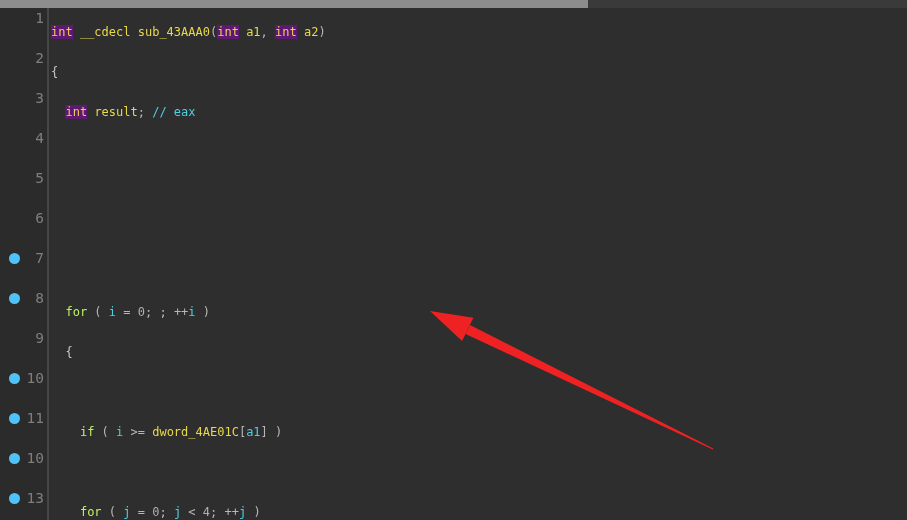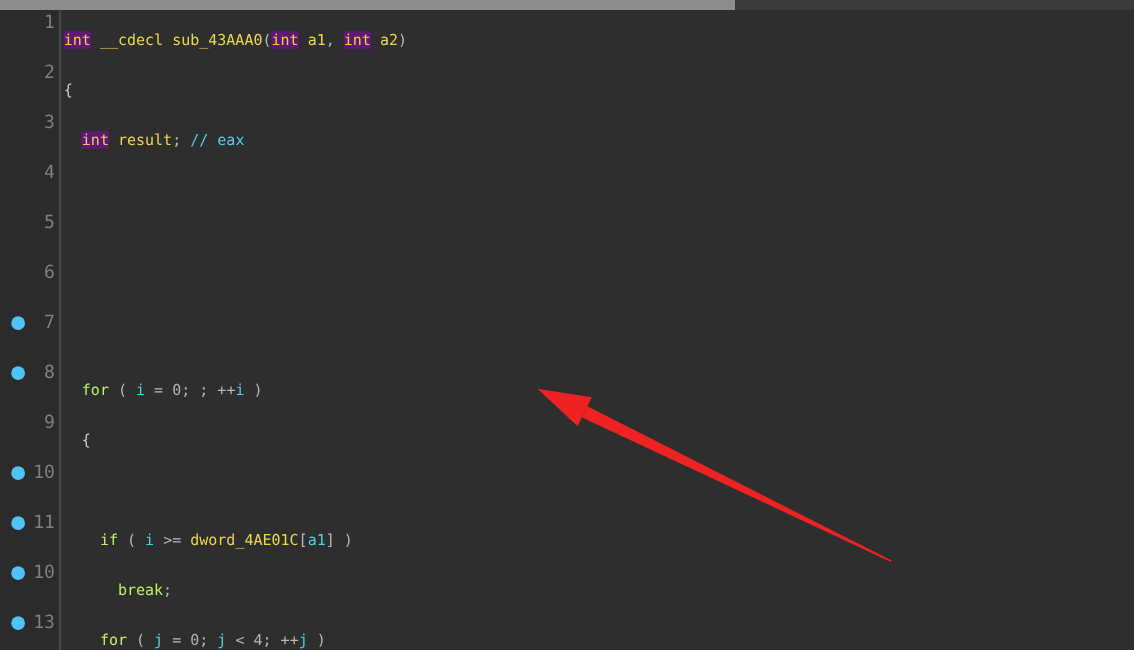--- a/index.html
+++ b/index.html
@@ -153,21 +153,21 @@
         <div class="line" style="top: 20px;"><span class="lno" style="color: rgb(127, 127, 127);">2</span><span class="ltext"><span class="t-brace">{</span></span></div>
         <div class="line" style="top: 40px;"><span class="lno" style="color: rgb(127, 127, 127);">3</span><span class="ltext"><span class="t-punct">  </span><span class="t-kwdecl">int</span><span class="t-punct"> </span><span class="t-func">result</span><span class="t-punct">; </span><span class="t-comment">// eax</span></span></div>
         <div class="line" style="top: 60px;"><span class="lno" style="color: rgb(127, 127, 127);">4</span></div>
         <div class="line" style="top: 80px;"><span class="lno" style="color: rgb(127, 127, 127);">5</span></div>
         <div class="line" style="top: 100px;"><span class="lno" style="color: rgb(127, 127, 127);">6</span><span class="ltext"></span></div>
         <div class="line" style="top: 120px;"><span class="bp" style="background: rgb(79, 195, 247);"></span><span class="lno" style="color: rgb(127, 127, 127);">7</span></div>
         <div class="line" style="top: 140px;"><span class="bp" style="background: rgb(79, 195, 247);"></span><span class="lno" style="color: rgb(127, 127, 127);">8</span><span class="ltext"><span class="t-punct">  </span><span class="t-keyword">for</span><span class="t-punct"> ( </span><span class="t-var">i</span><span class="t-punct"> = </span><span class="t-num">0</span><span class="t-punct">; ; ++</span><span class="t-var">i</span><span class="t-punct"> )</span></span></div>
         <div class="line" style="top: 160px;"><span class="lno" style="color: rgb(127, 127, 127);">9</span><span class="ltext"><span class="t-brace">  {</span></span></div>
         <div class="line" style="top: 180px;"><span class="bp" style="background: rgb(79, 195, 247);"></span><span class="lno" style="color: rgb(127, 127, 127);">10</span></div>
         <div class="line" style="top: 200px;"><span class="bp" style="background: rgb(79, 195, 247);"></span><span class="lno" style="color: rgb(127, 127, 127);">11</span><span class="ltext"><span class="t-punct">    </span><span class="t-keyword">if</span><span class="t-punct"> ( </span><span class="t-var">i</span><span class="t-punct"> &gt;= </span><span class="t-func">dword_4AE01C</span><span class="t-punct">[</span><span class="t-var">a1</span><span class="t-punct">] )</span></span></div>
-        <div class="line" style="top: 220px;"><span class="bp" style="background: rgb(79, 195, 247);"></span><span class="lno" style="color: rgb(127, 127, 127);">10</span><span class="ltext"><span class="t-punct">      </span><span class="t-keyword">break</span><span class="t-punct">;</span></span></div>
+        <div class="line" style="top: 220px;"><span class="bp" style="background: rgb(79, 195, 247);"></span><span class="lno" style="color: rgb(127, 127, 127);">10</span></div>
         <div class="line" style="top: 240px;"><span class="bp" style="background: rgb(79, 195, 247);"></span><span class="lno" style="color: rgb(127, 127, 127);">13</span><span class="ltext"><span class="t-punct">    </span><span class="t-keyword">for</span><span class="t-punct"> ( </span><span class="t-var">j</span><span class="t-punct"> = </span><span class="t-num">0</span><span class="t-punct">; </span><span class="t-var">j</span><span class="t-punct"> &lt; </span><span class="t-num">4</span><span class="t-punct">; ++</span><span class="t-var">j</span><span class="t-punct"> )</span></span></div>
       </div>
   </div>
 
   <svg class="arrow-svg" viewBox="0 0 907 520">
     <defs>
       <marker id="redhead" markerWidth="6" markerHeight="6" refX="5.2" refY="3" orient="auto" markerUnits="strokeWidth">
         <path d="M0,0.4 L5.6,3 L0,5.6 L1.3,3 Z" id="redhead-path"></path>
       </marker>
       <linearGradient id="taper" x1="0" y1="0" x2="1" y2="0"></linearGradient>

